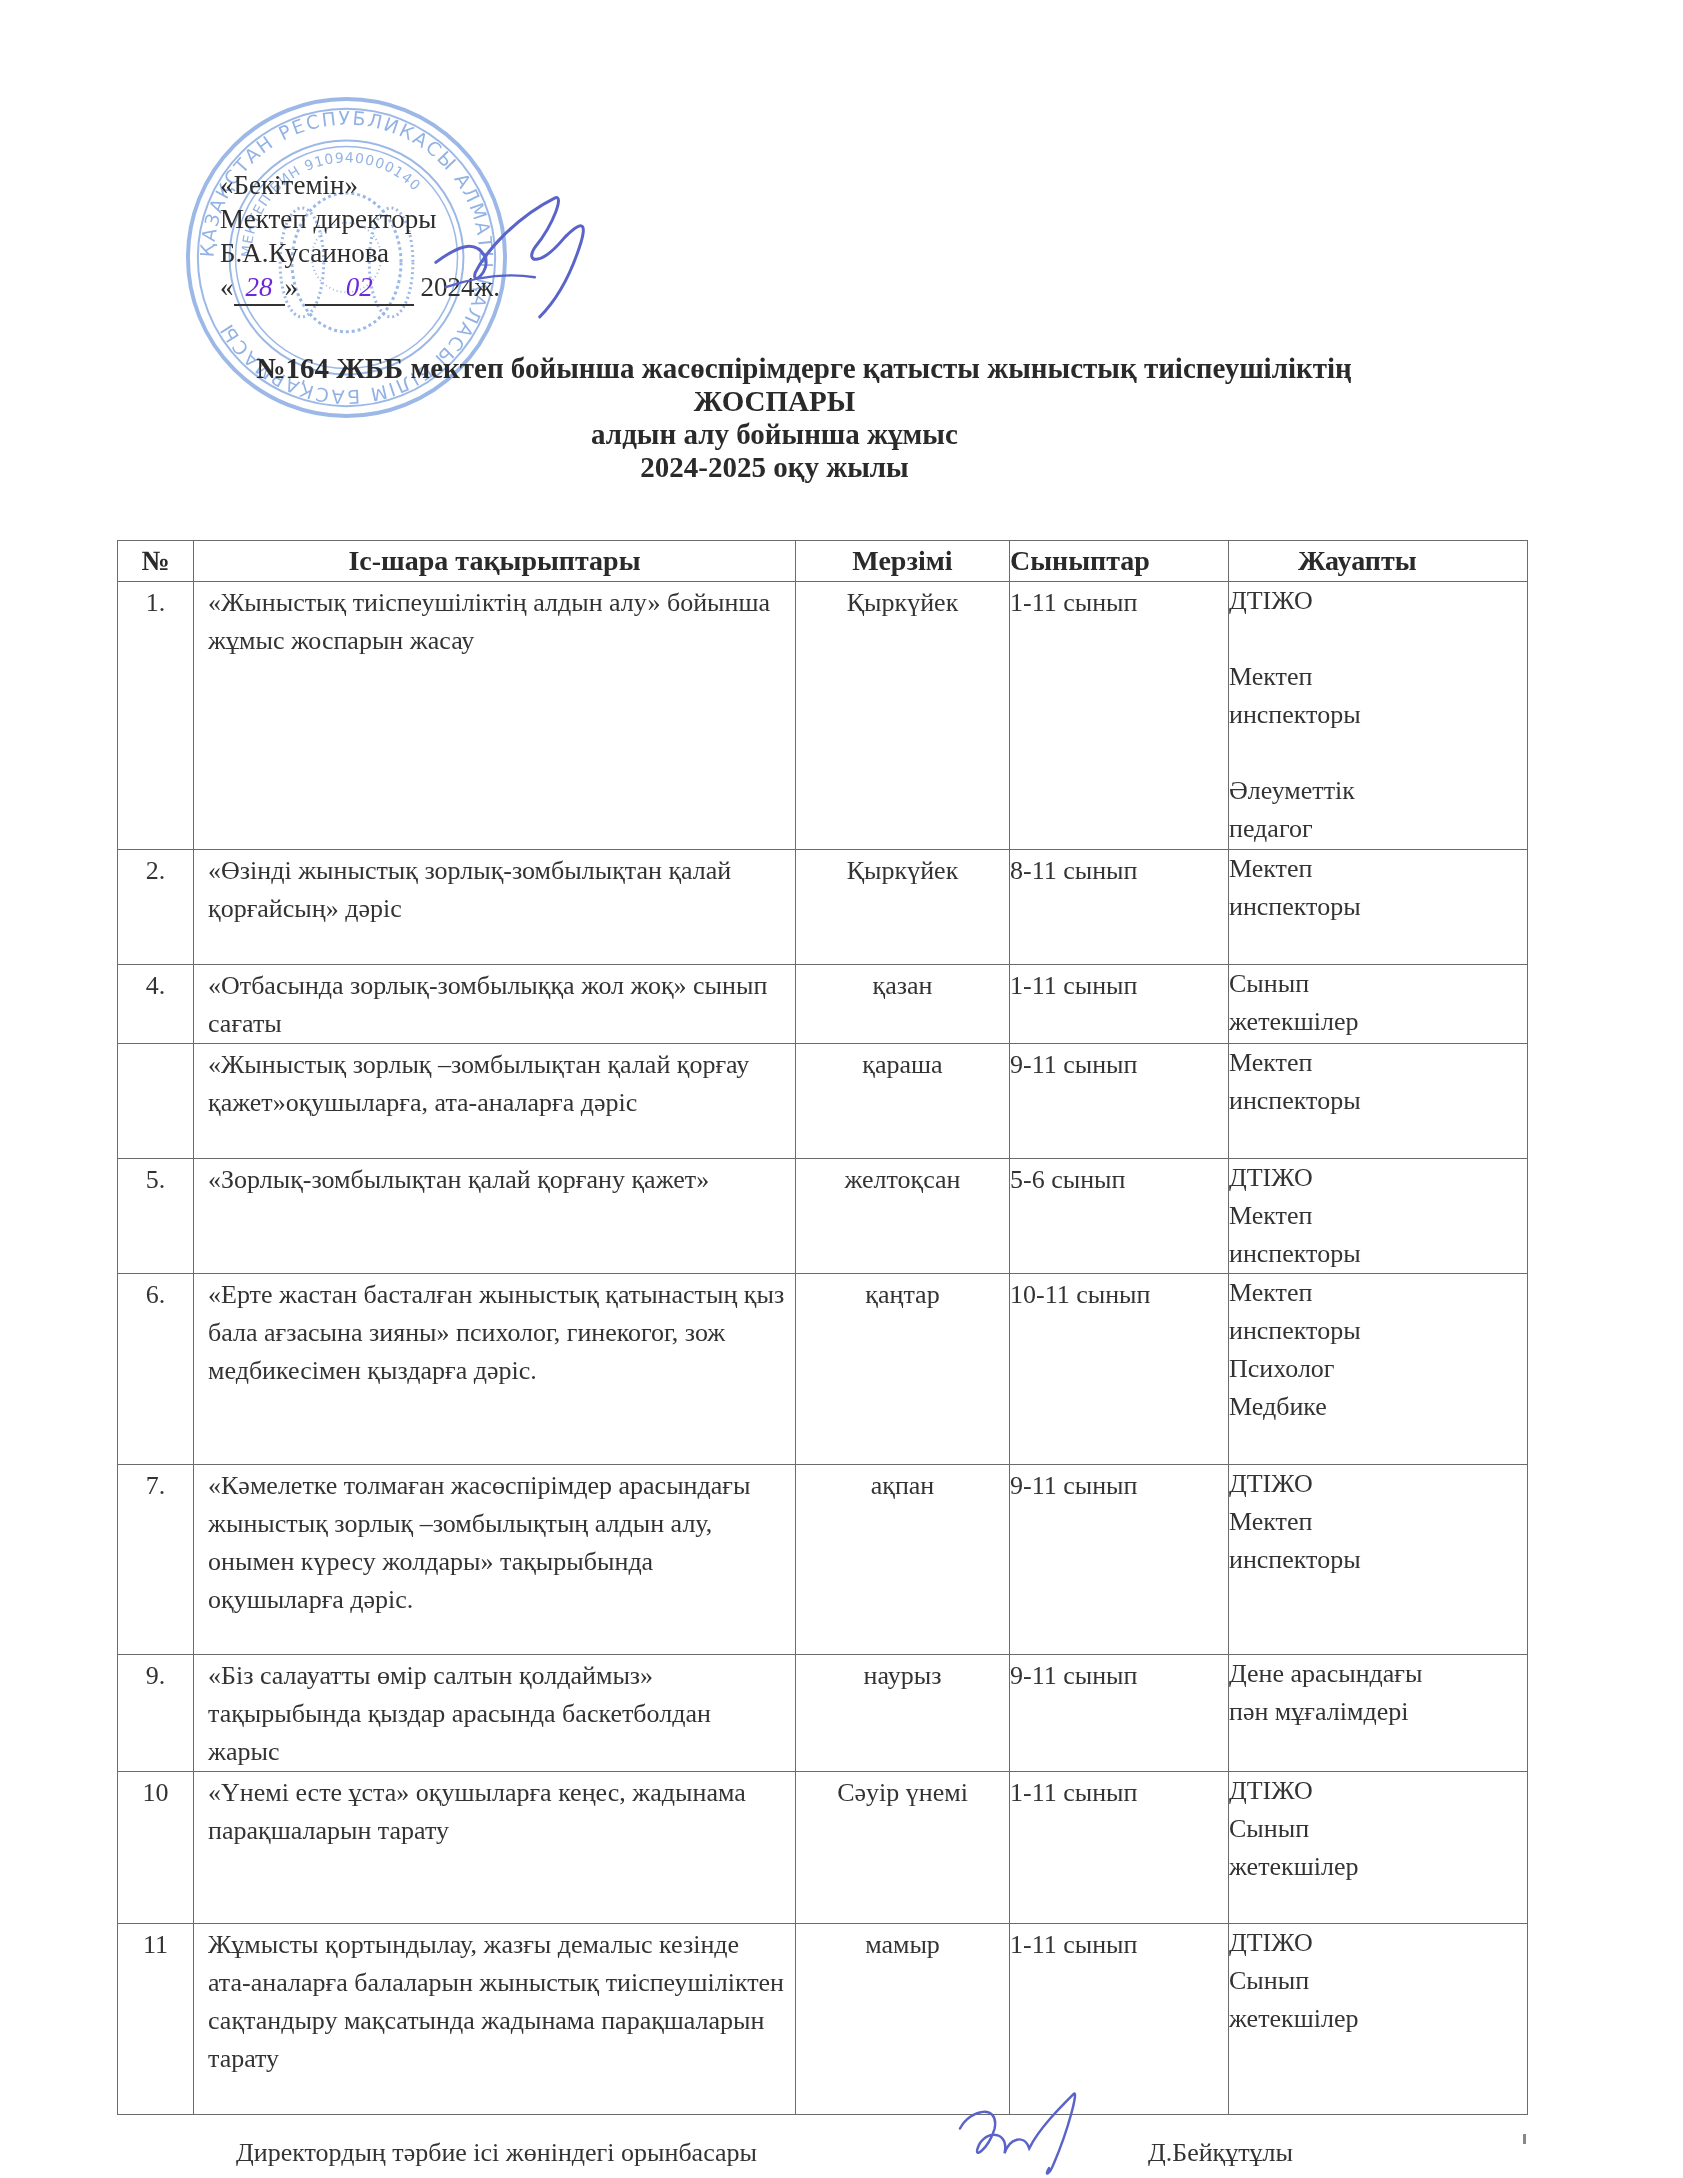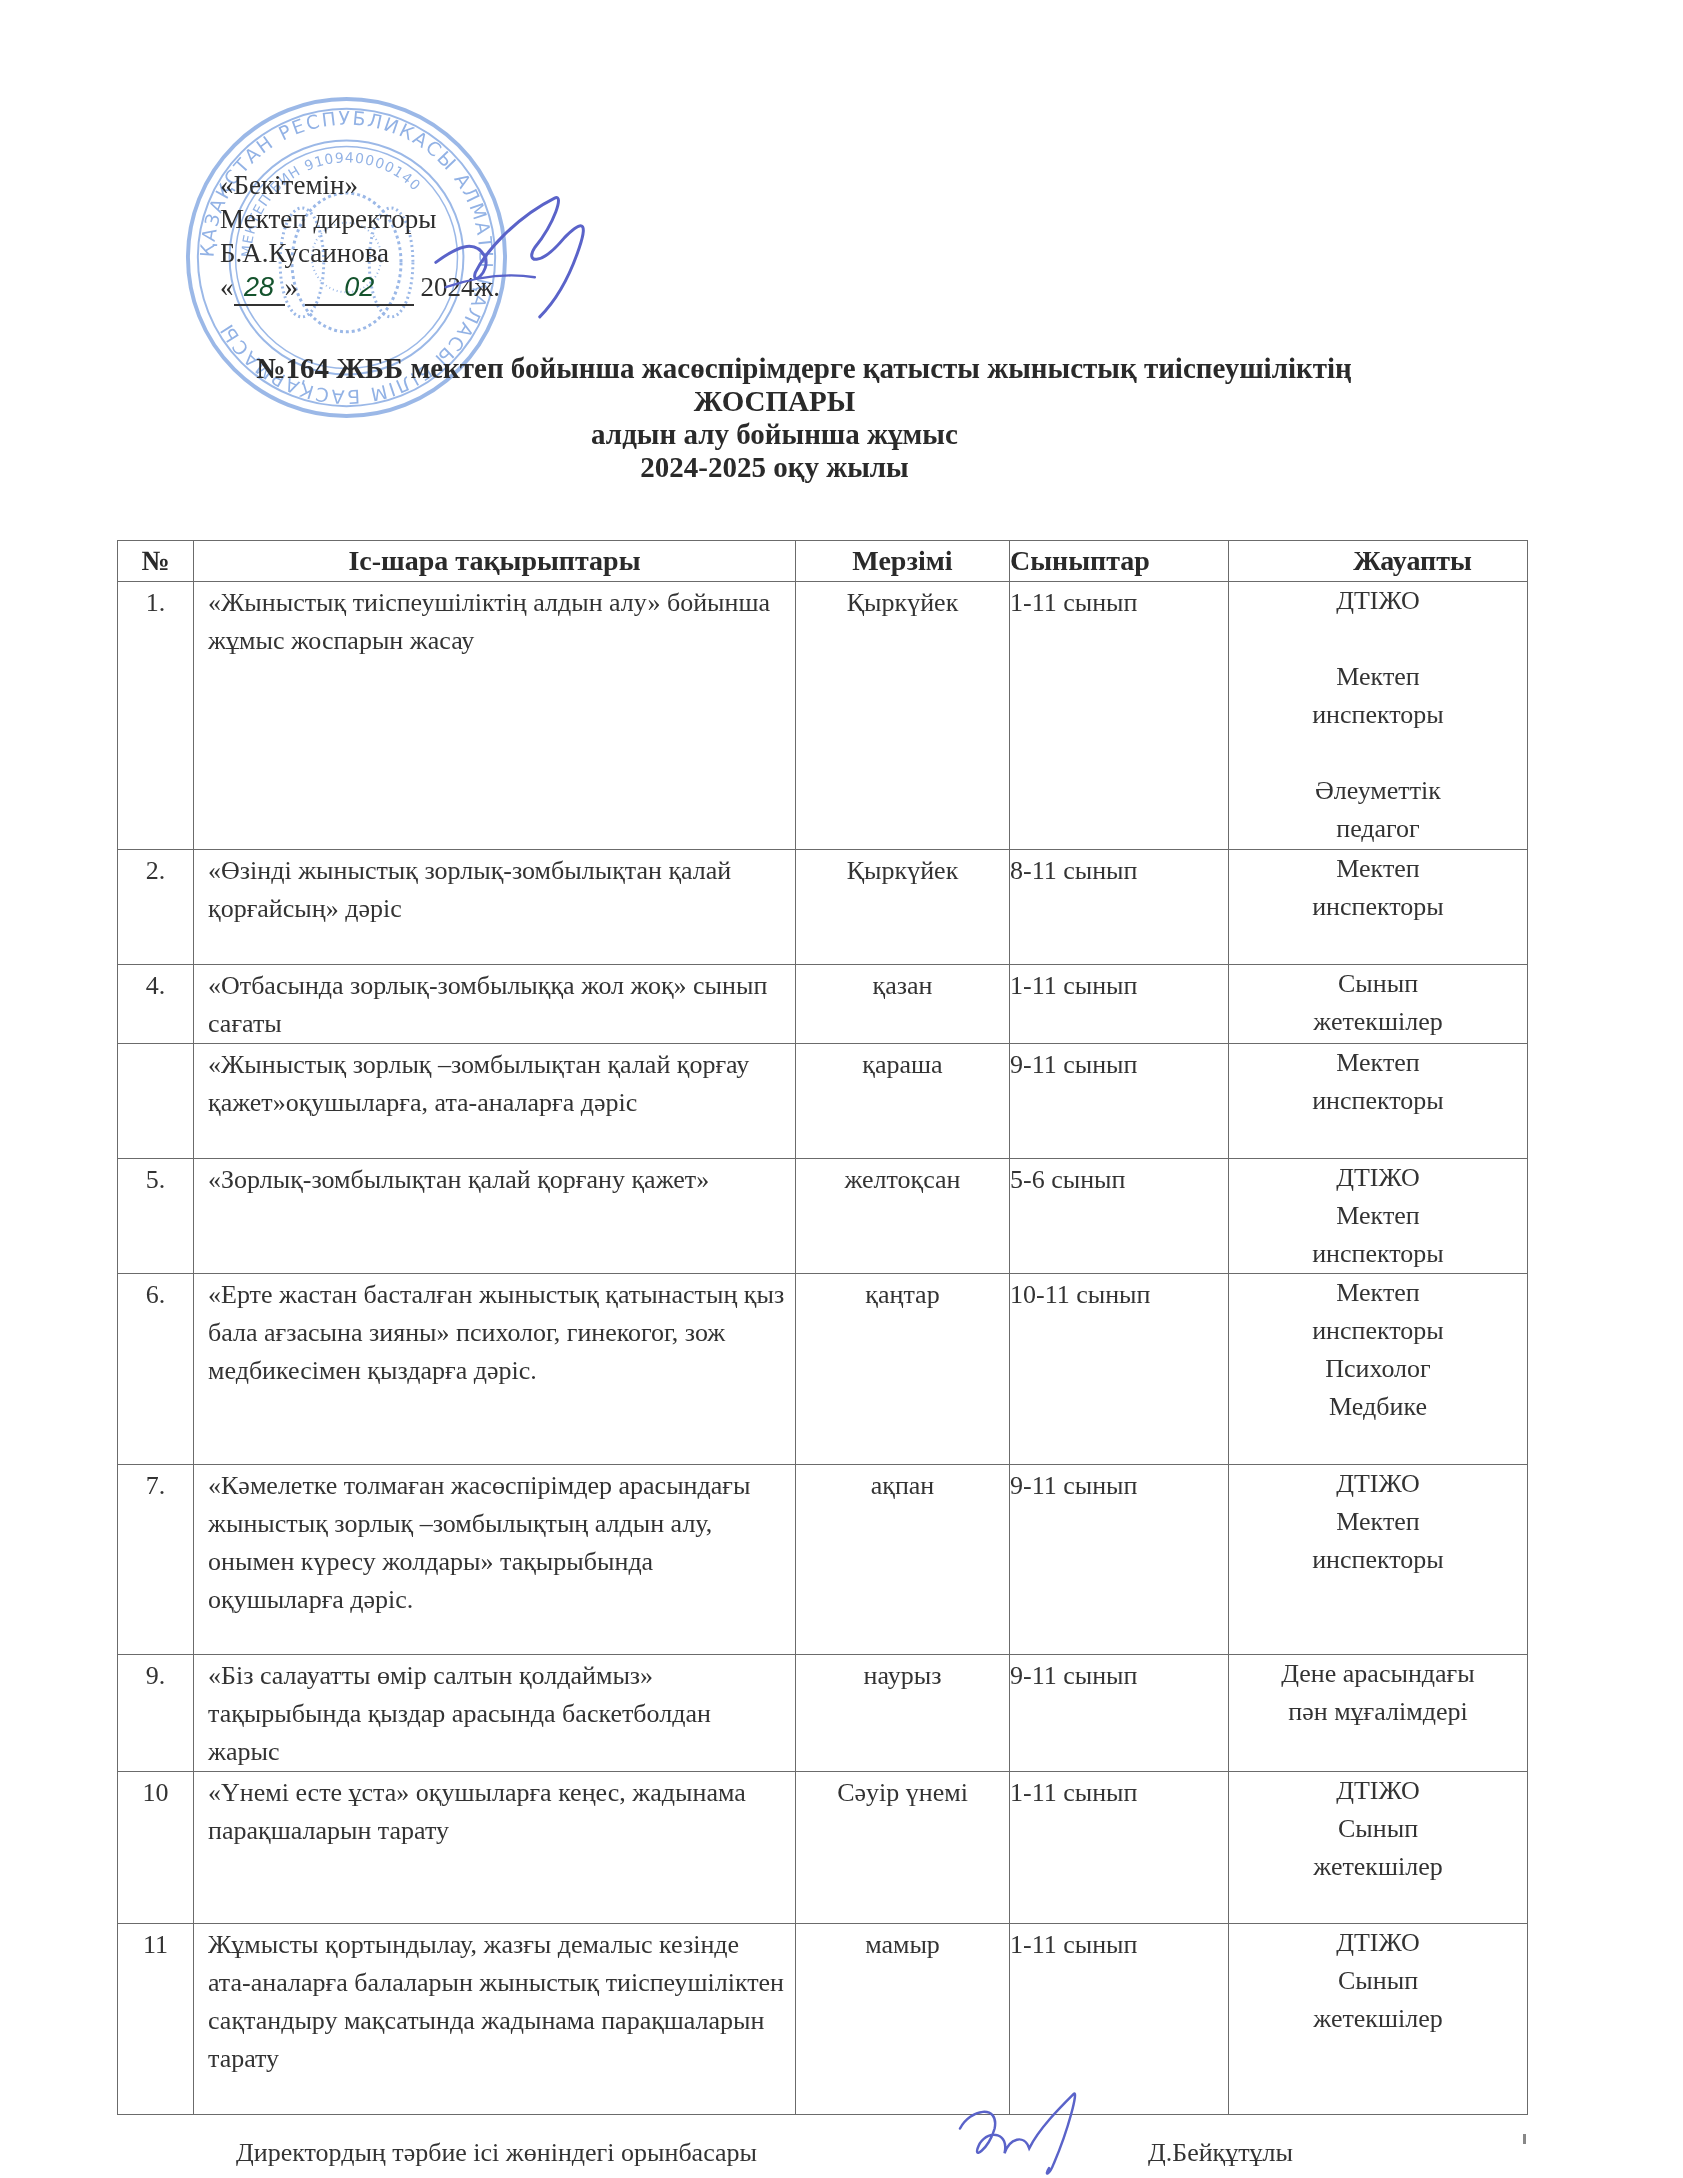--- a/index.html
+++ b/index.html
@@ -10,37 +10,37 @@
   }
   .abs { position: absolute; }
 
   
   #stamp { left: 183px; top: 94px; width: 327px; height: 327px; }
   #sig1 { left: 416px; top: 178px; width: 198px; height: 149px; }
 
   .approve { left: 220px; top: 168px; font-size: 27px; line-height: 34px; color: #2e2e2e; }
   .approve div { white-space: nowrap; }
   .approve .date-line { position: relative; }
-  .hand { color: #14532d; font-family: Liberation Sans, sans-serif; font-style: italic; }
+  .hand { color: #6d28d9; font-family: Liberation Serif, serif; font-style: italic; }
   .uline { display: inline-block; border-bottom: 2px solid #333; text-align: center; }
 
   .title-block { left: 8px; width: 1533px; top: 352px; text-align: center; font-weight: bold; font-size: 29px; line-height: 33px; color: #2a2a2a; }
   .title-block .t1 { padding-left: 59px; }
 
   
   .tbl { left: 117px; top: 540px; width: 1411px; border-collapse: collapse; table-layout: fixed; }
   .tbl td, .tbl th { border: 1.5px solid #6b6b6b; vertical-align: top; padding: 0; }
   .tbl th { font-size: 28px; font-weight: bold; height: 40px; line-height: 40px; color: #2a2a2a; }
   .tbl td { font-size: 26px; line-height: 38px; color: #333; }
   .c-num { width: 75px; text-align: center; }
   .c-topic { width: 601px; text-align: left; }
   .c-topic .txt { padding: 2px 8px 0 14px; display: block; }
   .c-date { width: 213px; text-align: center; }
   .c-class { width: 218px; text-align: left; }
-  .c-resp { text-align: center; }
+  .c-resp { text-align: left; }
   .tbl th.c-resp { padding-left: 69px; }
   .cell-pad { display: block; padding-top: 2px; }
   .resp-line { display: block; }
   .resp-gap { display: block; height: 38px; }
 
   .footer { left: 236px; top: 2138px; font-size: 26px; white-space: nowrap; color: #333; }
   .footer-name { left: 1148px; top: 2138px; font-size: 26px; color: #333; }
   #sig2 { left: 950px; top: 2089px; width: 198px; height: 89px; }
   .speck { width: 3px; height: 10px; background: #888; }
 </style>

